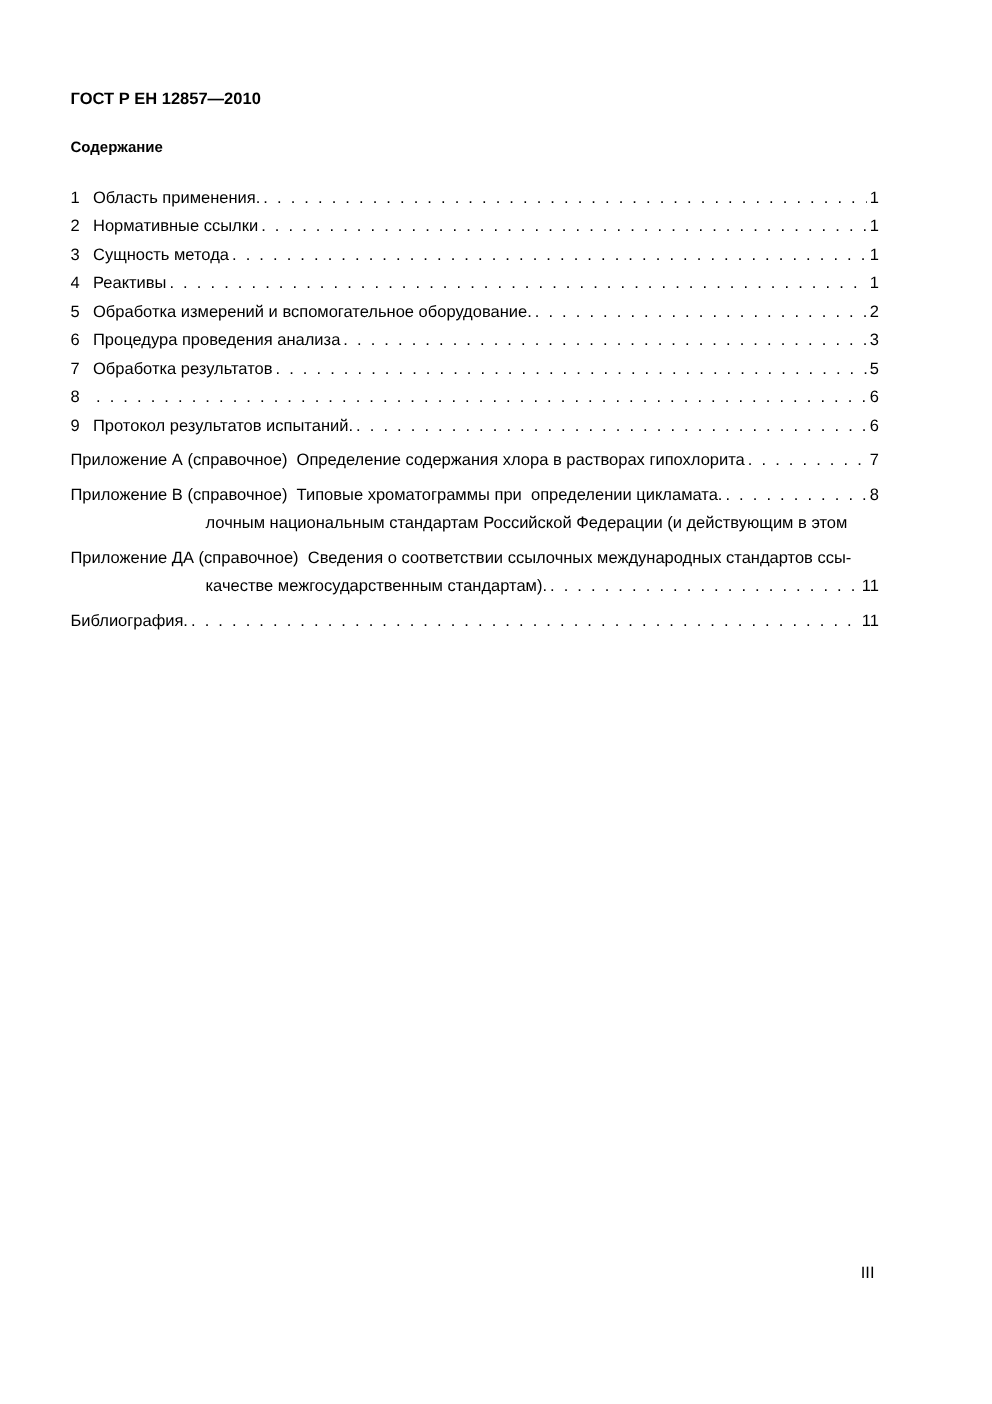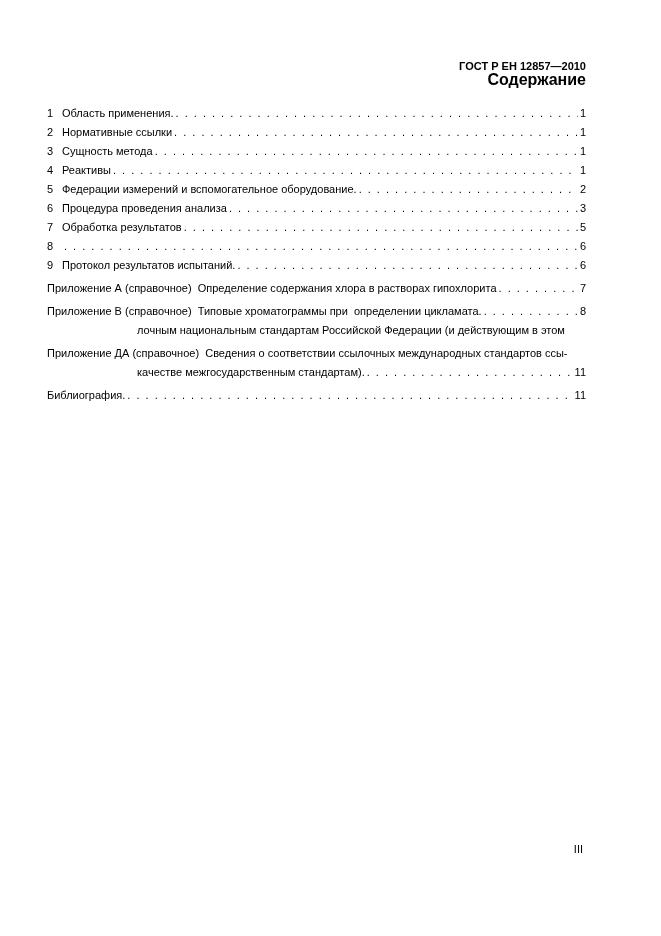--- a/index.html
+++ b/index.html
@@ -15,29 +15,30 @@
     position: relative;
     overflow: hidden;
   }
   .page {
     position: absolute;
     inset: 0;
     padding: 60px 75px 0 47px;
     box-sizing: border-box;
   }
   .doc-header {
-    text-align: right;
+    text-align: left;
     font-weight: bold;
     font-size: 11px;
     line-height: 13px;
+    margin-bottom: 19px;
   }
   .toc-title {
-    text-align: right;
+    text-align: left;
     font-weight: bold;
-    font-size: 16px;
+    font-size: 10px;
     line-height: 14px;
     margin-bottom: 17px;
   }
   .toc-row {
     display: flex;
     align-items: baseline;
     font-size: 11px;
     line-height: 19px;
     overflow: hidden;
   }
@@ -113,21 +114,21 @@
 
     <div class="toc-row">
       <span class="num">4</span>
       <span class="label">Реактивы</span>
       <span class="dots"></span>
       <span class="pg">1</span>
     </div>
 
     <div class="toc-row">
       <span class="num">5</span>
-      <span class="label">Федерации измерений и вспомогательное оборудование.</span>
+      <span class="label">Обработка измерений и вспомогательное оборудование.</span>
       <span class="dots"></span>
       <span class="pg">2</span>
     </div>
 
     <div class="toc-row">
       <span class="num">6</span>
       <span class="label">Процедура проведения анализа</span>
       <span class="dots"></span>
       <span class="pg">3</span>
     </div>

